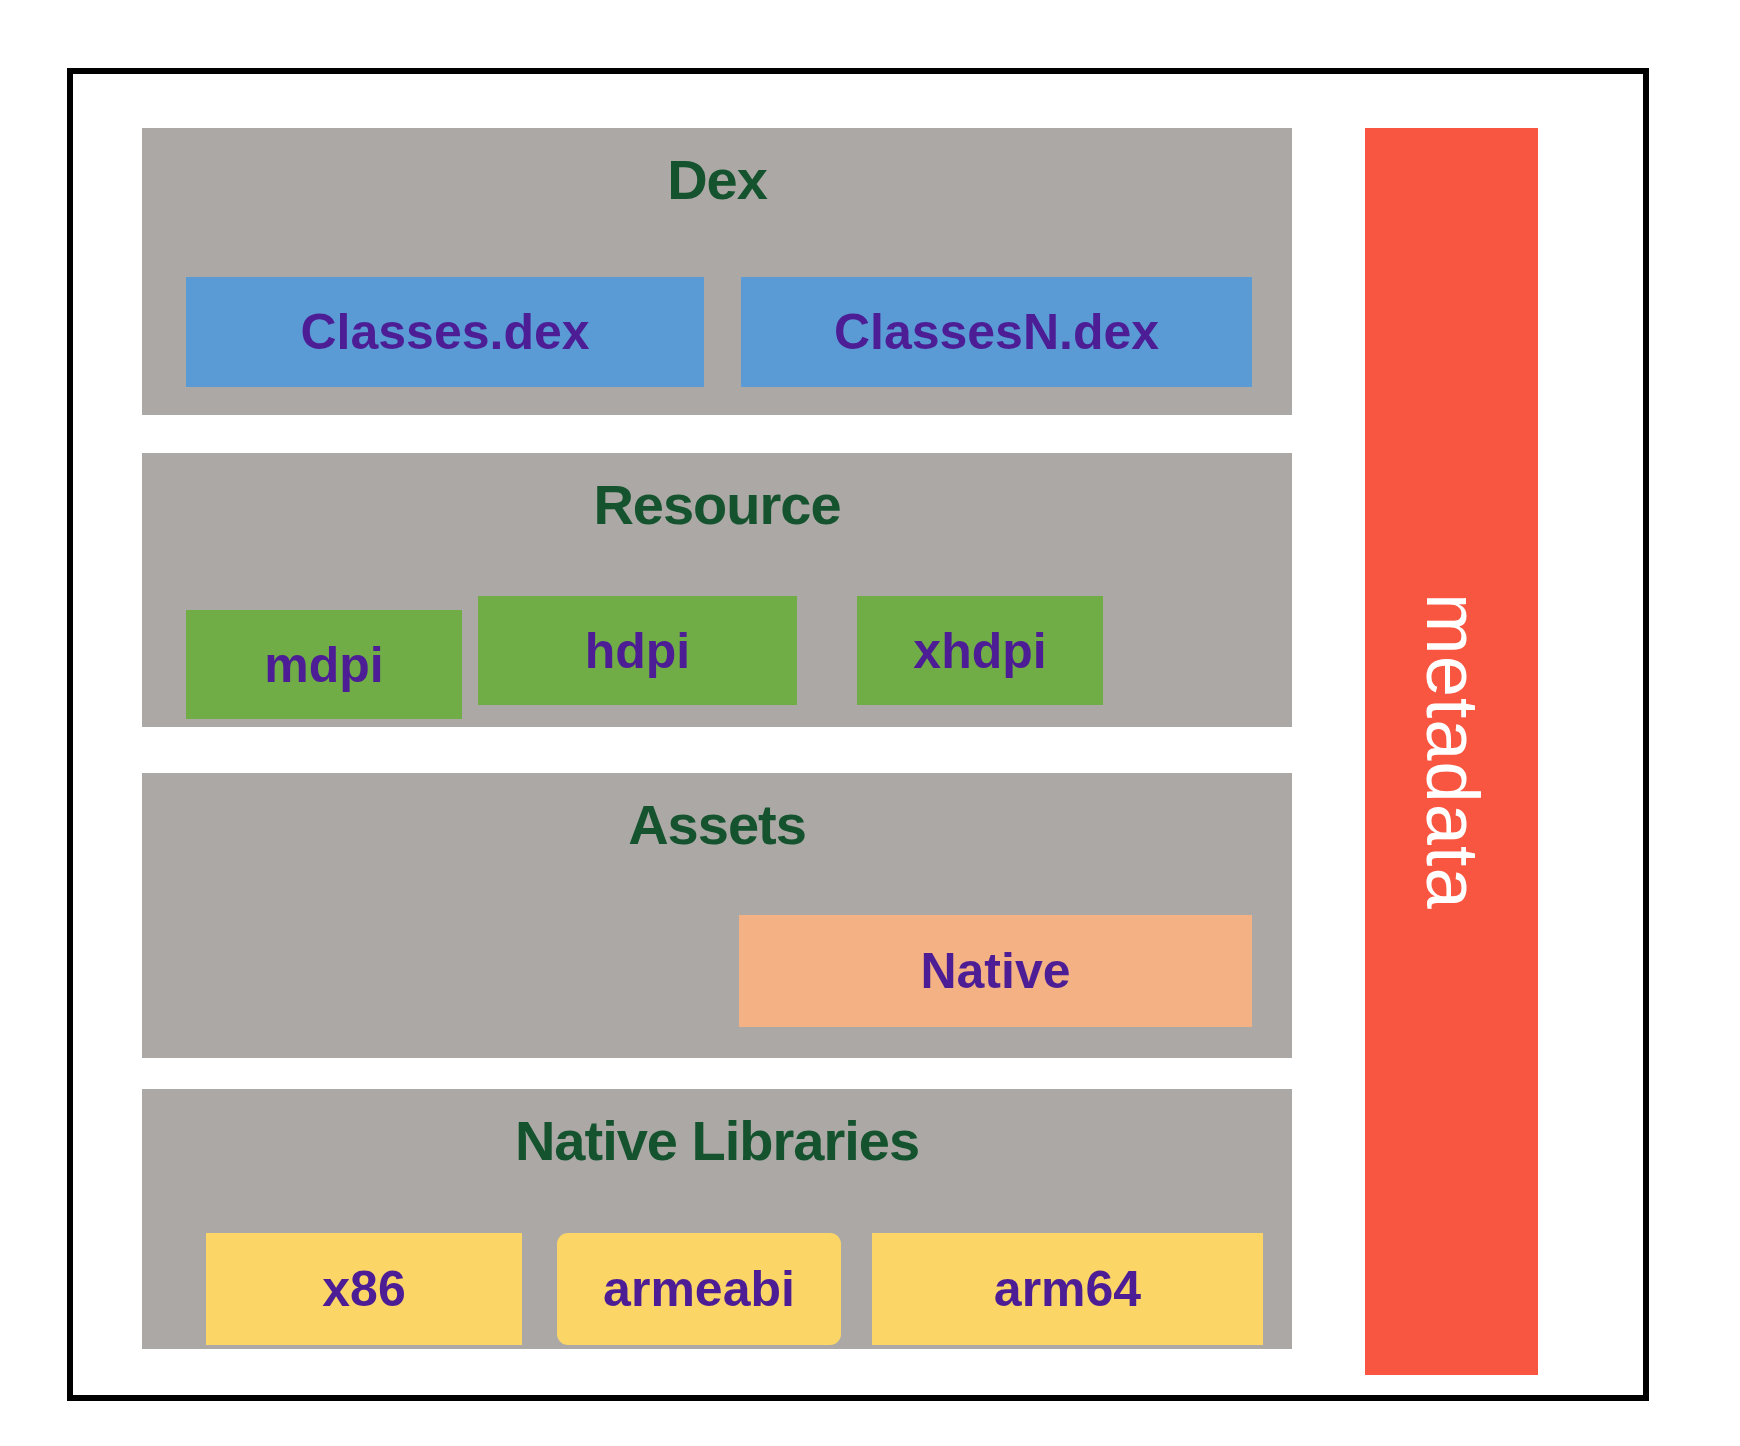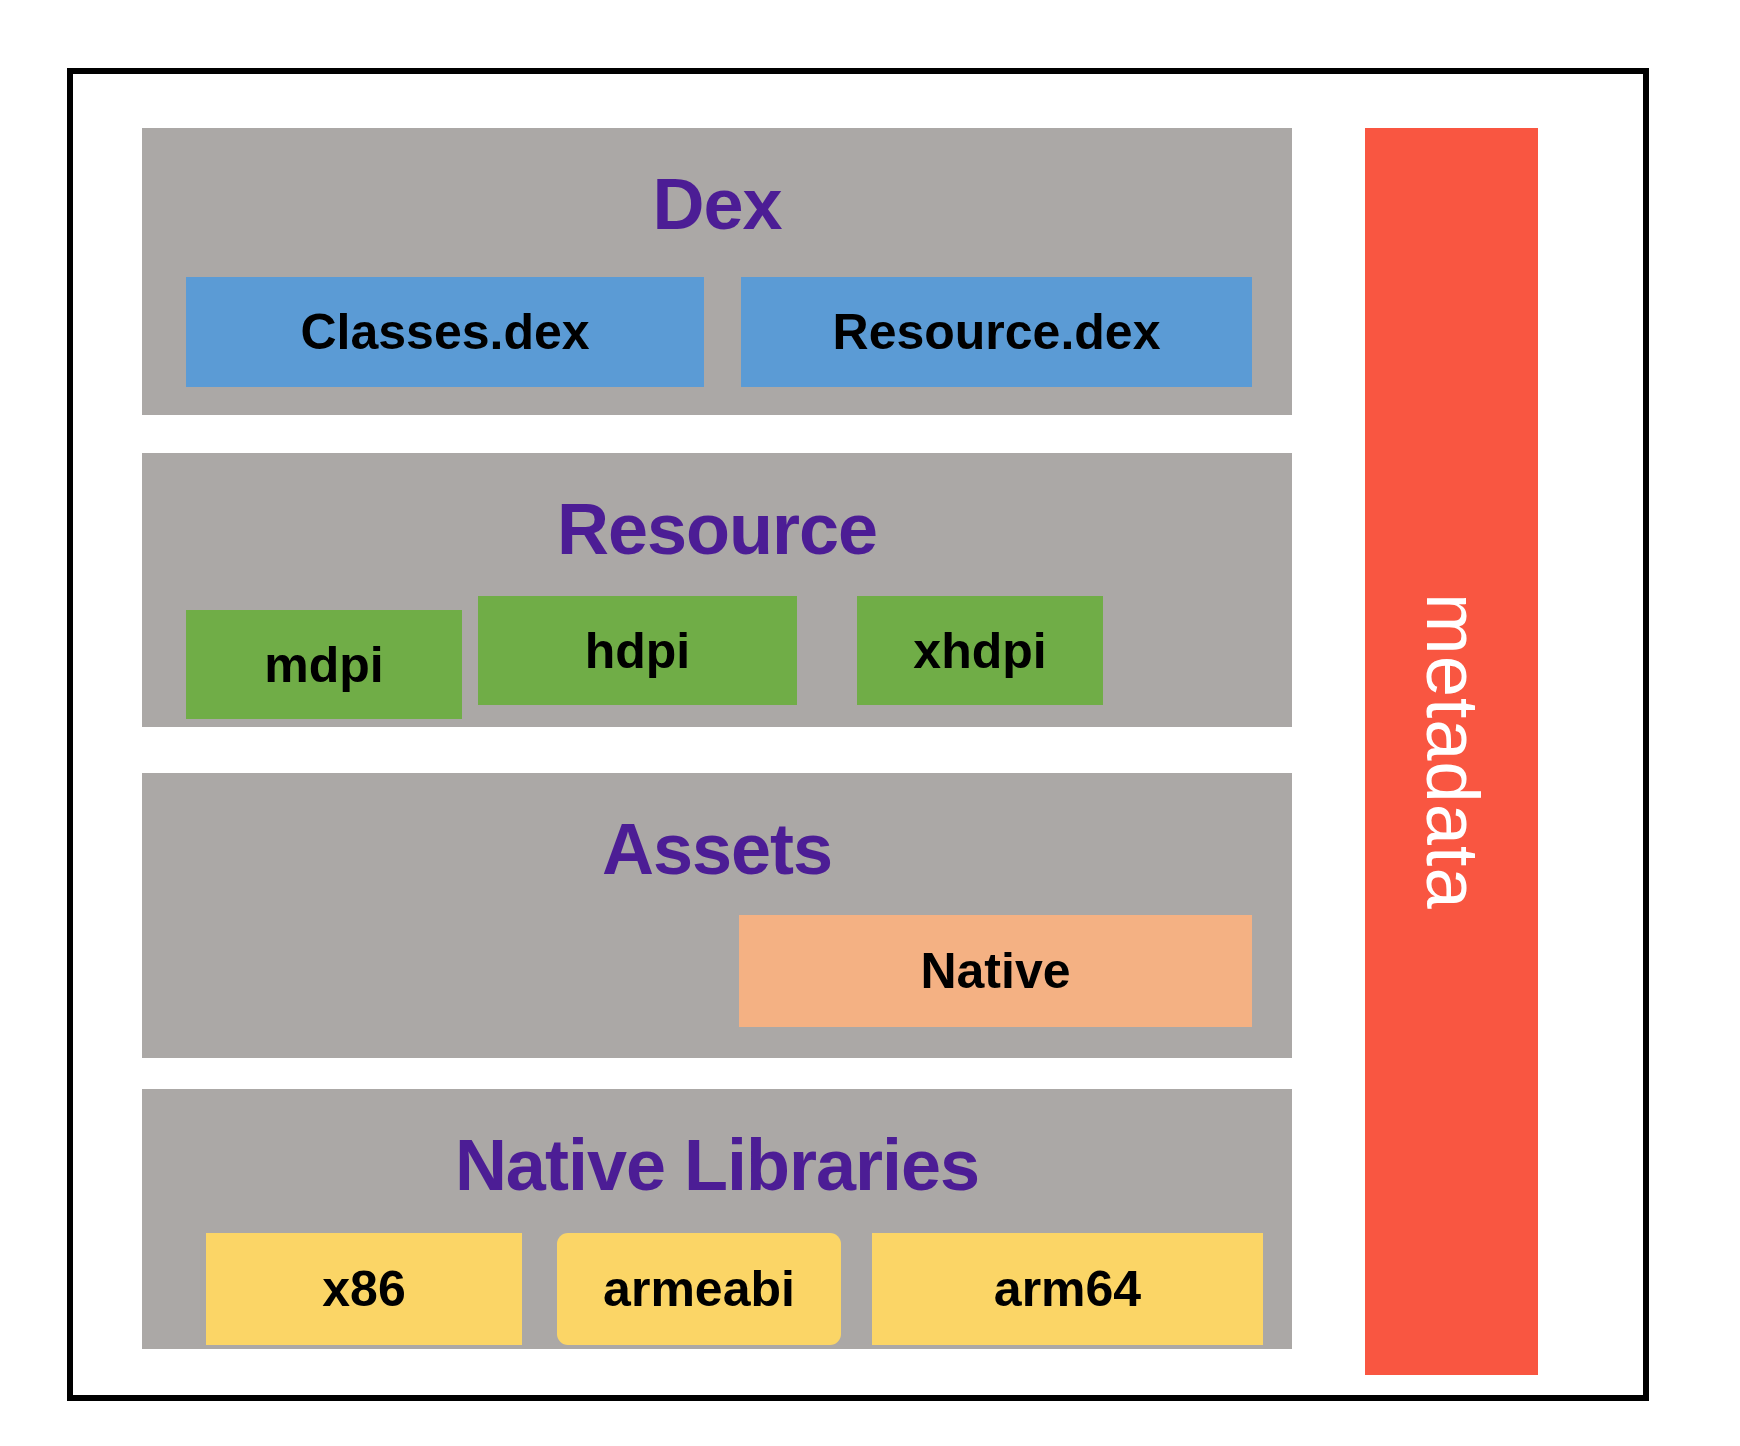--- a/index.html
+++ b/index.html
@@ -29,35 +29,35 @@
     position: absolute;
     left: 142px;
     width: 1150px;
   }
   .band-dex      { top: 128px;  height: 287px; }
   .band-resource { top: 453px;  height: 274px; }
   .band-assets   { top: 773px;  height: 285px; }
   .band-native   { top: 1089px; height: 260px; }
   .band-title {
     margin: 0;
-    padding-top: 40px;
+    padding-top: 24px;
     width: 100%;
     text-align: center;
-    font-size: 72px;
+    font-size: 56px;
     line-height: 1;
     font-weight: bold;
-    color: #4c1d95;
+    color: #14532d;
     letter-spacing: -1px;
   }
   .chip {
     position: absolute;
     display: flex;
     align-items: center;
     justify-content: center;
-    color: #000000;
+    color: #4c1d95;
     font-weight: bold;
     font-size: 50px;
     line-height: 1;
     white-space: nowrap;
   }
   
   .chip-classes   { left: 44px;  top: 149px; width: 518px; height: 110px; }
   .chip-classesn  { left: 599px; top: 149px; width: 511px; height: 110px; }
   
   .chip-mdpi      { left: 44px;  top: 157px; width: 276px; height: 109px; }
@@ -94,21 +94,21 @@
 </head>
 <body>
 
 <div class="stage">
 
   <div class="frame"></div>
 
   <section class="band band-dex" style="background: rgb(171, 168, 166);">
     <h2 class="band-title">Dex</h2>
     <div class="chip chip-classes" style="background: rgb(91, 155, 213);">Classes.dex</div>
-    <div class="chip chip-classesn" style="background: rgb(91, 155, 213);">Resource.dex</div>
+    <div class="chip chip-classesn" style="background: rgb(91, 155, 213);">ClassesN.dex</div>
   </section>
 
   <section class="band band-resource" style="background: rgb(171, 168, 166);">
     <h2 class="band-title">Resource</h2>
     <div class="chip chip-mdpi" style="background: rgb(112, 173, 71);">mdpi</div>
     <div class="chip chip-hdpi" style="background: rgb(112, 173, 71);">hdpi</div>
     <div class="chip chip-xhdpi" style="background: rgb(112, 173, 71);">xhdpi</div>
   </section>
 
   <section class="band band-assets" style="background: rgb(171, 168, 166);">

